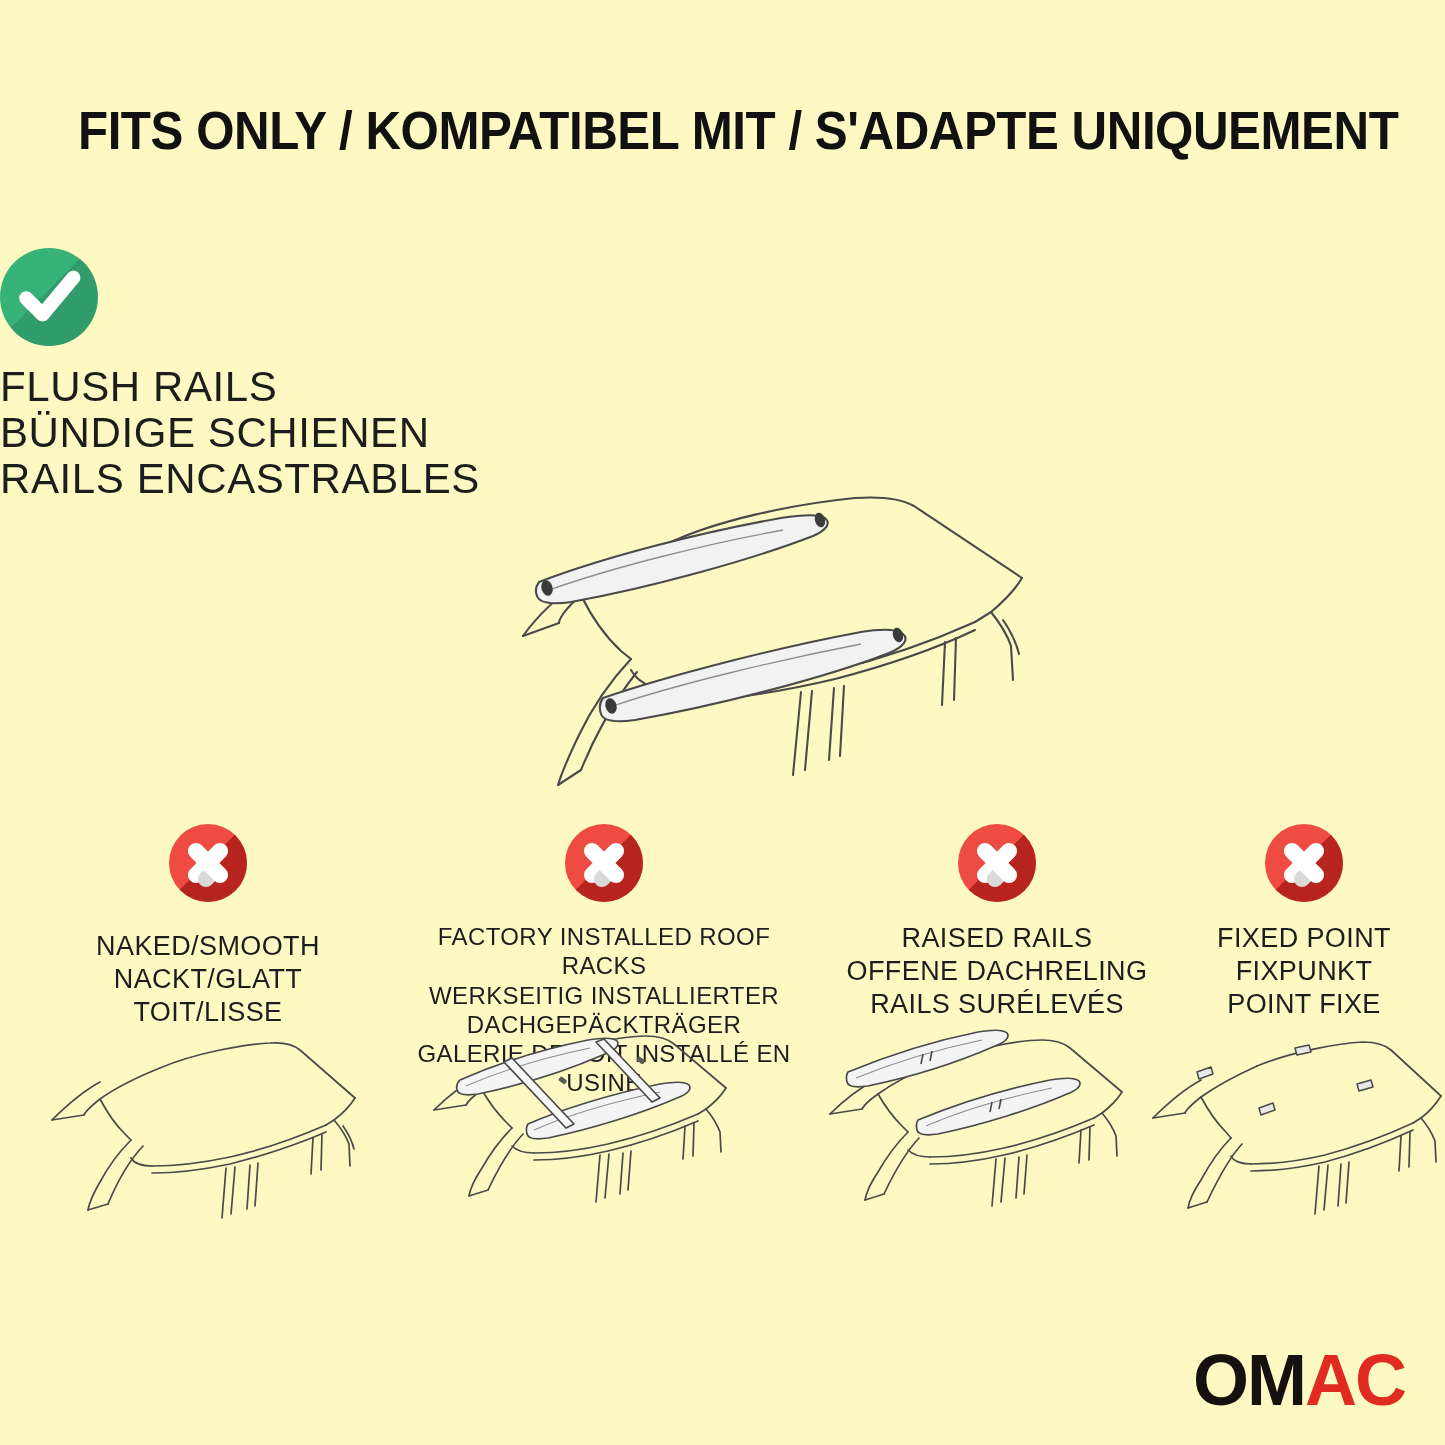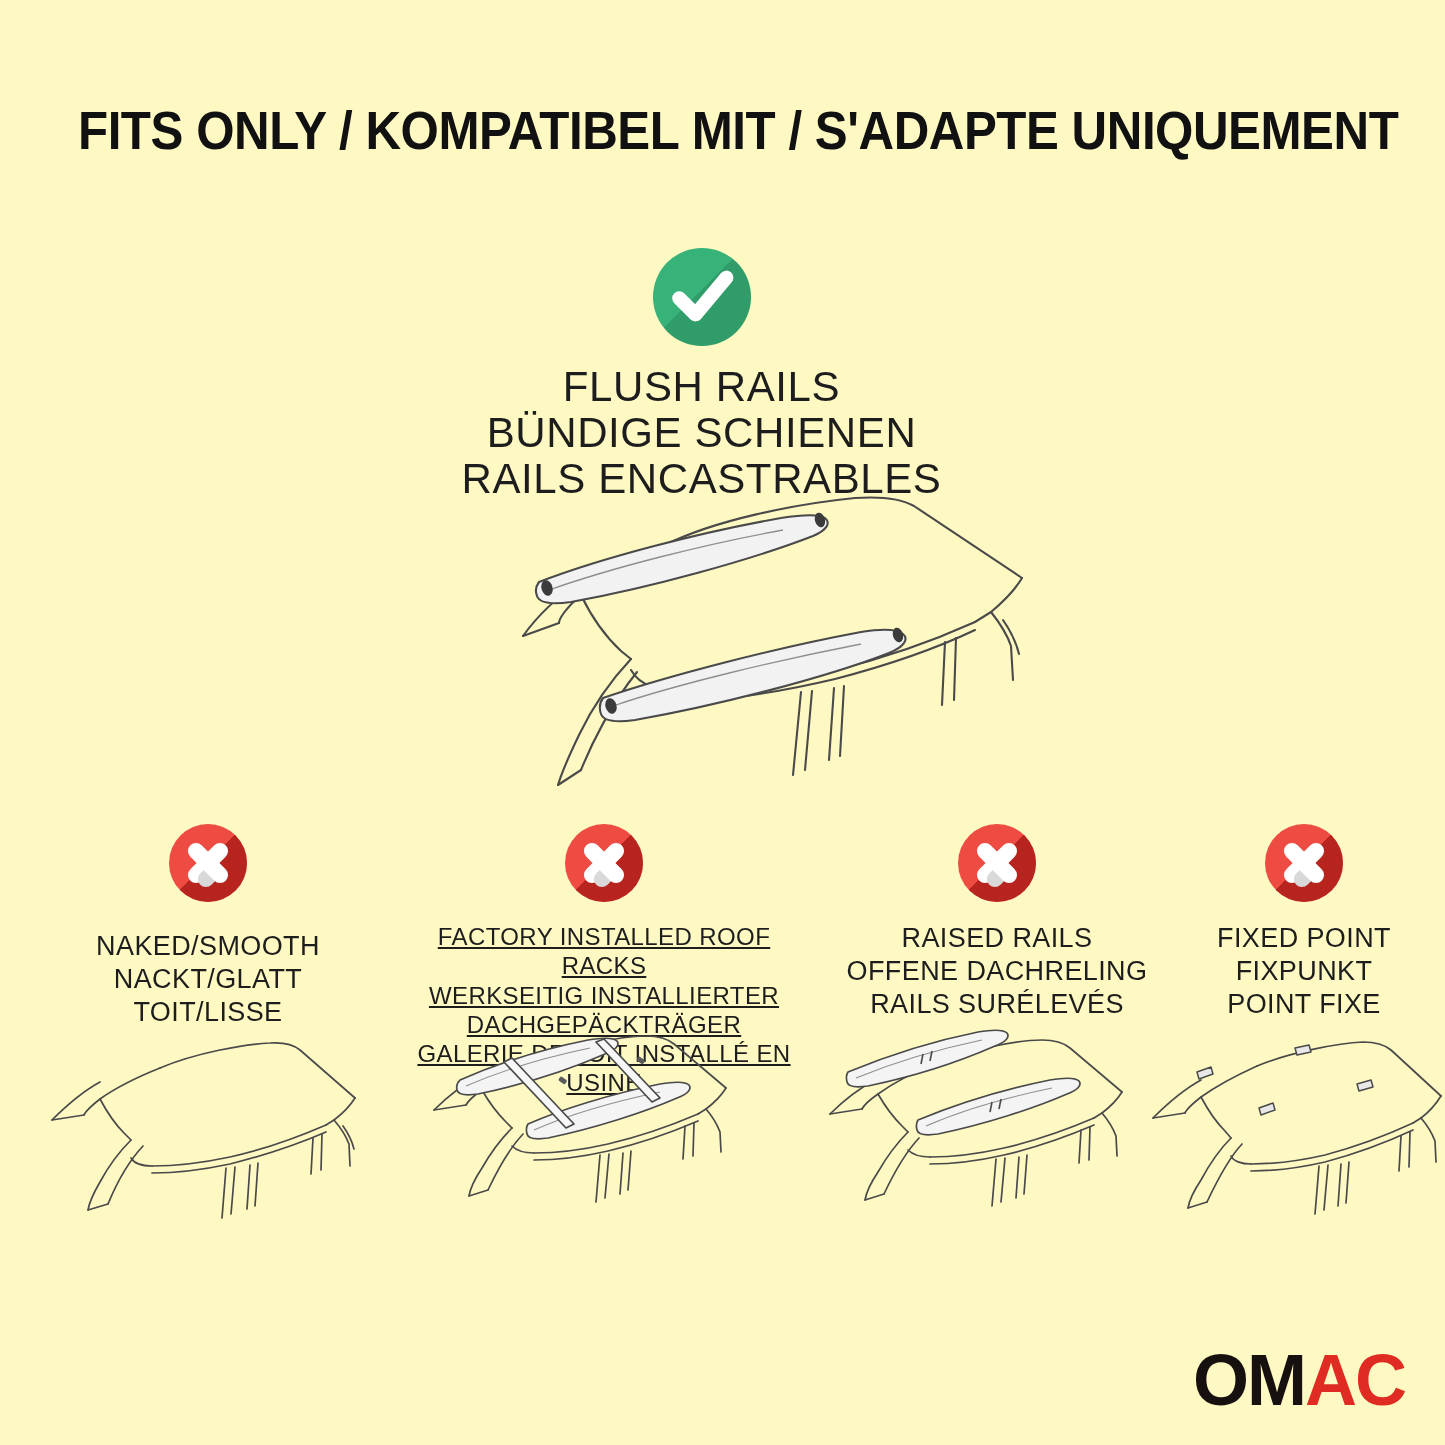--- a/index.html
+++ b/index.html
@@ -32,24 +32,23 @@
     color: #111111;
     white-space: nowrap;
     transform: scaleX(0.93);
     transform-origin: left center;
     line-height: 1.0;
   }
 
   
   #ok-block {
     position: absolute;
-    left: 12px;
+    left: 0;
     top: 248px;
     width: 1379px;
-    text-align: center;
   }
   .badge {
     position: relative;
     display: inline-block;
     border-radius: 50%;
     overflow: hidden;
   }
   #ok-badge {
     width: 98px;
     height: 98px;
@@ -156,21 +155,21 @@
 
   .no-label {
     margin-top: 20px;
     text-align: center;
     color: #1d1d1d;
     line-height: 1.22;
     letter-spacing: 0.4px;
     font-weight: 400;
   }
   .no-col.c1 .no-label { font-size: 27px; }
-  .no-col.c2 .no-label { font-size: 24px; text-decoration: underline; }
+  .no-col.c2 .no-label { font-size: 24px; }
   .no-col.c3 .no-label { font-size: 27px; }
   .no-col.c4 .no-label { font-size: 27px; }
 
   
   .small-roof {
     position: absolute;
     width: 350px;
     height: 200px;
   }
   #roof-1 { left: 30px;   top: 1026px; }

